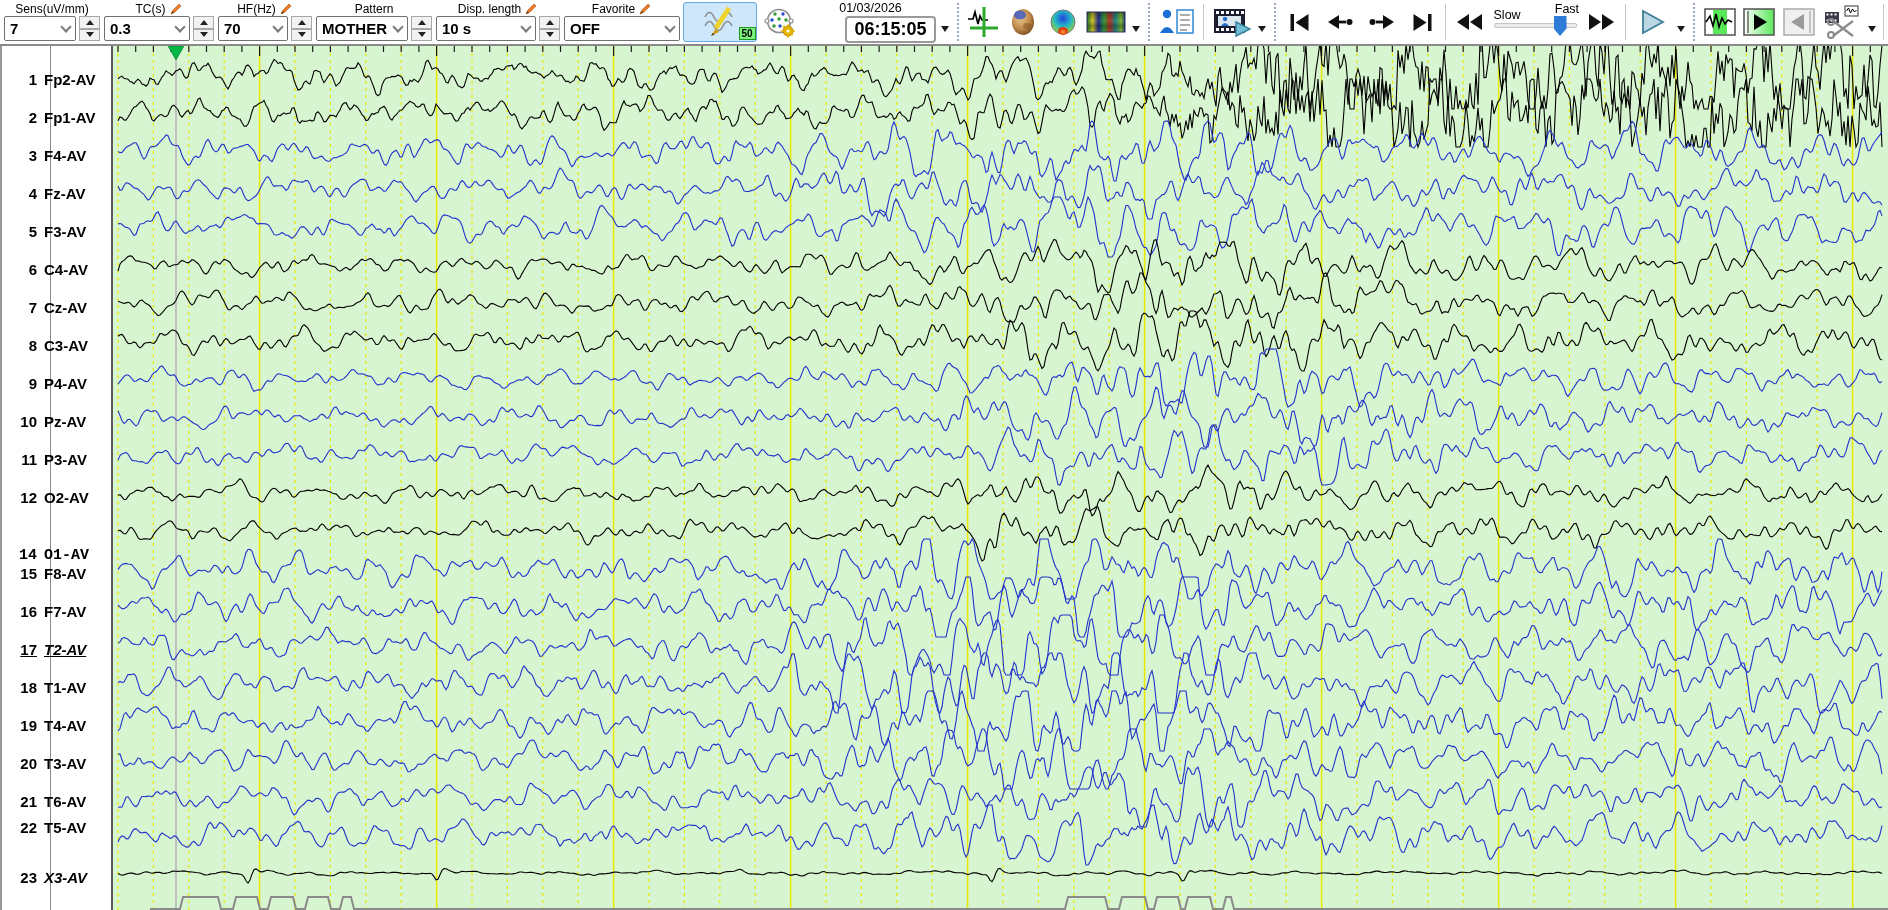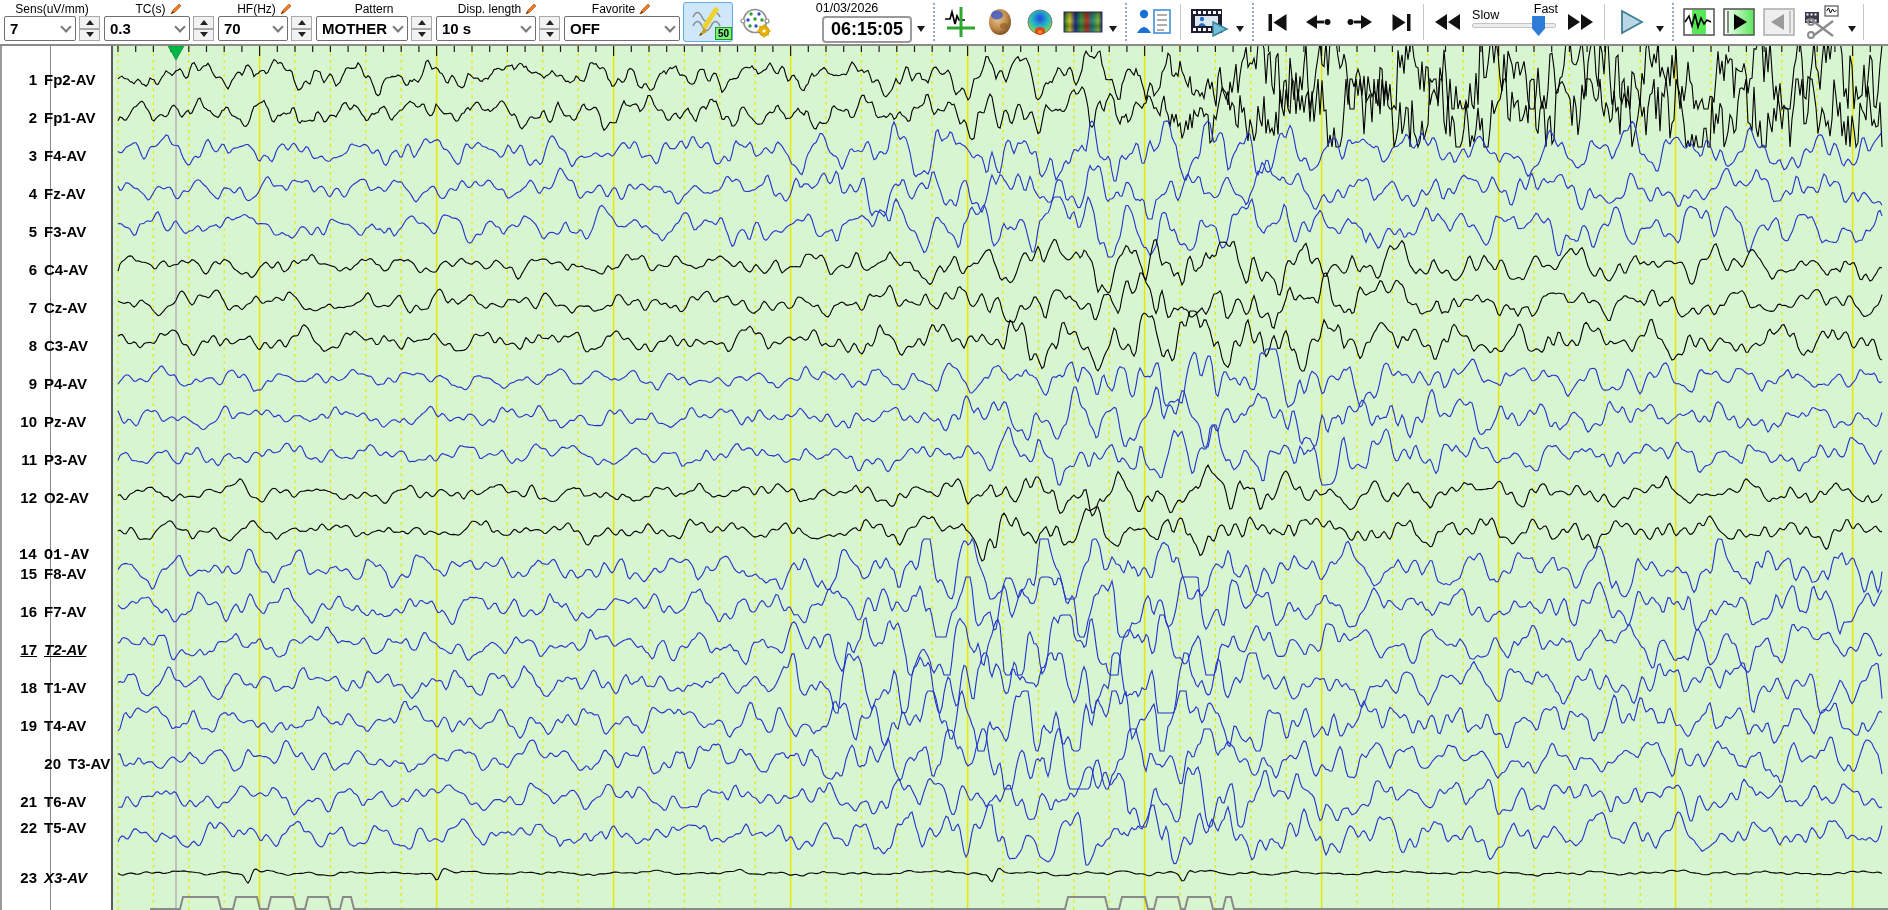--- a/index.html
+++ b/index.html
@@ -2,21 +2,21 @@
 <html><head>
 <meta charset="utf-8">
 <style>
   * { box-sizing: border-box; margin: 0; padding: 0; }
   html,body { width:1888px; height:910px; overflow:hidden; background:#fff;
     font-family:"Liberation Sans", sans-serif; }
 
   
   .toolbar { position:absolute; left:0; top:0; width:1888px; height:46px;
     background:#ffffff; border-bottom:2px solid #8a8a8a;
-    display:flex; align-items:flex-start; padding-left:2px; }
+    display:flex; align-items:flex-start; padding-left:2px;justify-content:space-between; }
   .tgroup { display:flex; flex-direction:column; align-items:center; margin:1px 2px 0 2px; }
   .tlabel { font-size:12px; height:15px; display:flex; align-items:center; gap:4px; color:#000; white-space:nowrap; }
   .combo-row { display:flex; align-items:flex-start; }
   .combo { height:25px; border:1px solid #707070; border-radius:2px; background:#fff;
     display:flex; align-items:center; justify-content:space-between; padding:0 5px;
     font-weight:bold; font-size:15px; }
   .chev { width:8px; height:8px; border-right:2px solid #7a7a7a; border-bottom:2px solid #7a7a7a;
     transform:rotate(45deg); margin-top:-4px; flex:0 0 auto; }
   .spinner { display:flex; flex-direction:column; margin-left:3px; }
   .spin-btn { width:21px; height:12.5px; background:#f2f2f2; border:1px solid #a8a8a8;
@@ -182,21 +182,21 @@
         </svg>
     </div>
     <div class="combo-row">
       <div class="combo" style="width:116px">
         <span>OFF</span>
         <span class="chev"></span>
       </div>
     </div>
   </div>
 
-  <div class="ibtn active" style="width:50px">
+  <div class="ibtn active" style="width:74px">
     <svg width="34" height="32" viewBox="0 0 34 32">
       <path d="M2,11 q4.5,-9 9,0 t9,0 t9,0" stroke="#8e8e8e" fill="none" stroke-width="1.6"></path>
       <path d="M2,20 q4.5,-9 9,0 t9,0 t9,0" stroke="#8e8e8e" fill="none" stroke-width="1.6"></path>
       <line x1="26" y1="2" x2="13" y2="22" stroke="#efd22a" stroke-width="5"></line>
       <polygon points="13,22 8,30 16,26" fill="#c8a01e"></polygon>
       <polygon points="8,30 9.8,27 11.6,28.4" fill="#4a3808"></polygon>
     </svg>
     <span class="badge">50</span>
   </div>
 
@@ -520,21 +520,21 @@
         <span class="ch-label" style="font-style: italic;">T2-AV</span>
       </div>
       <div class="ch-row" style="top: 622px;">
         <span class="ch-num">18</span>
         <span class="ch-label">T1-AV</span>
       </div>
       <div class="ch-row" style="top: 660px;">
         <span class="ch-num">19</span>
         <span class="ch-label">T4-AV</span>
       </div>
-      <div class="ch-row" style="top: 698px; padding-left: 24px;">
+      <div class="ch-row" style="top: 698px;">
         <span class="ch-num">20</span>
         <span class="ch-label">T3-AV</span>
       </div>
       <div class="ch-row" style="top: 736px;">
         <span class="ch-num">21</span>
         <span class="ch-label">T6-AV</span>
       </div>
       <div class="ch-row" style="top: 762px;">
         <span class="ch-num">22</span>
         <span class="ch-label">T5-AV</span>

